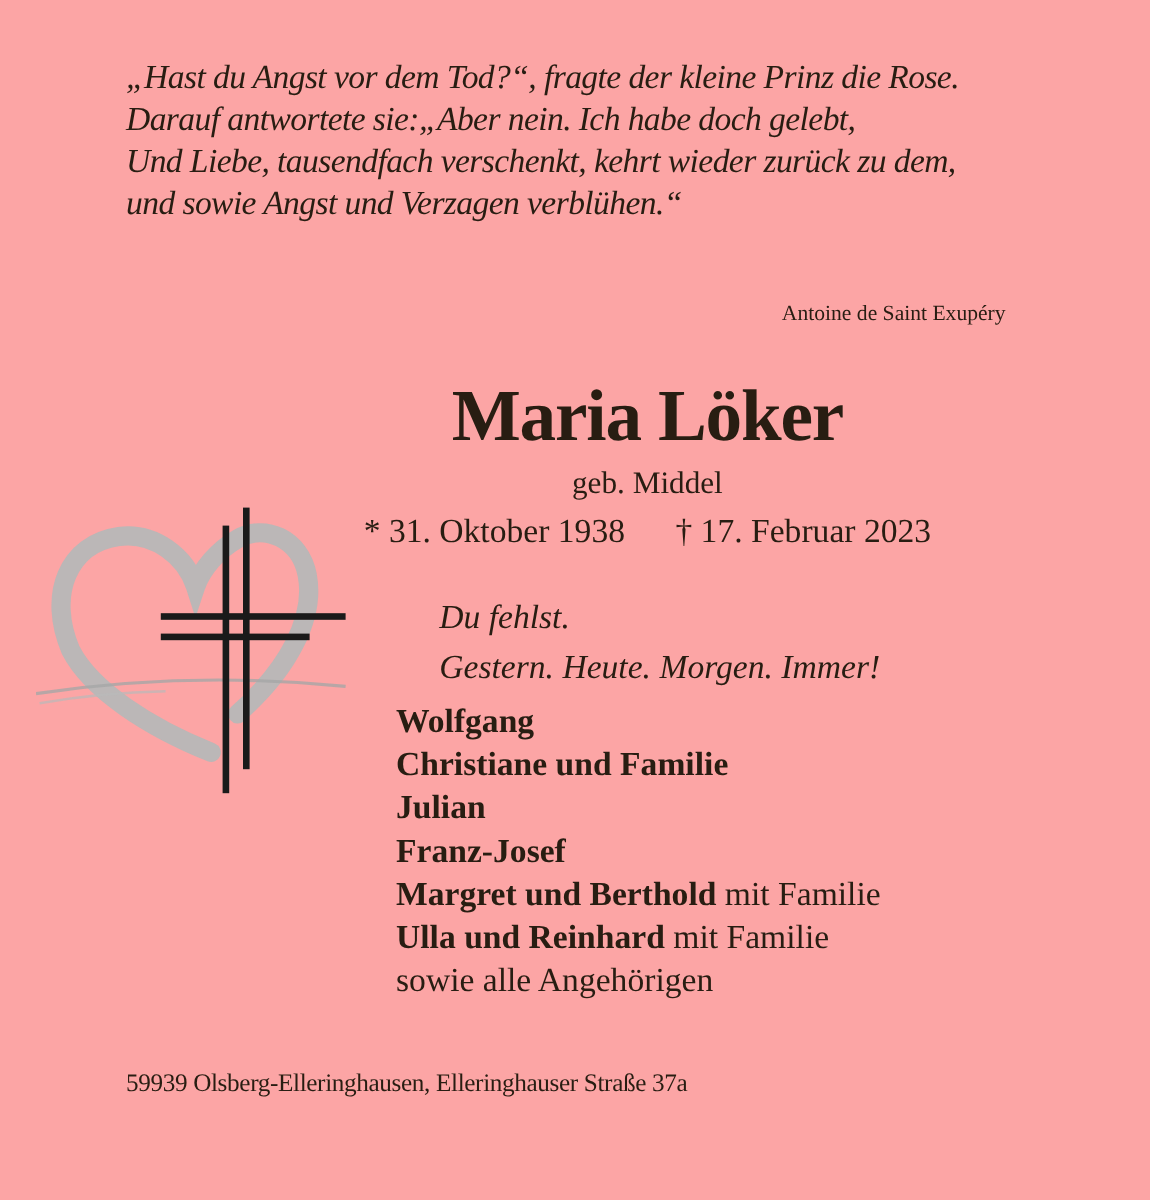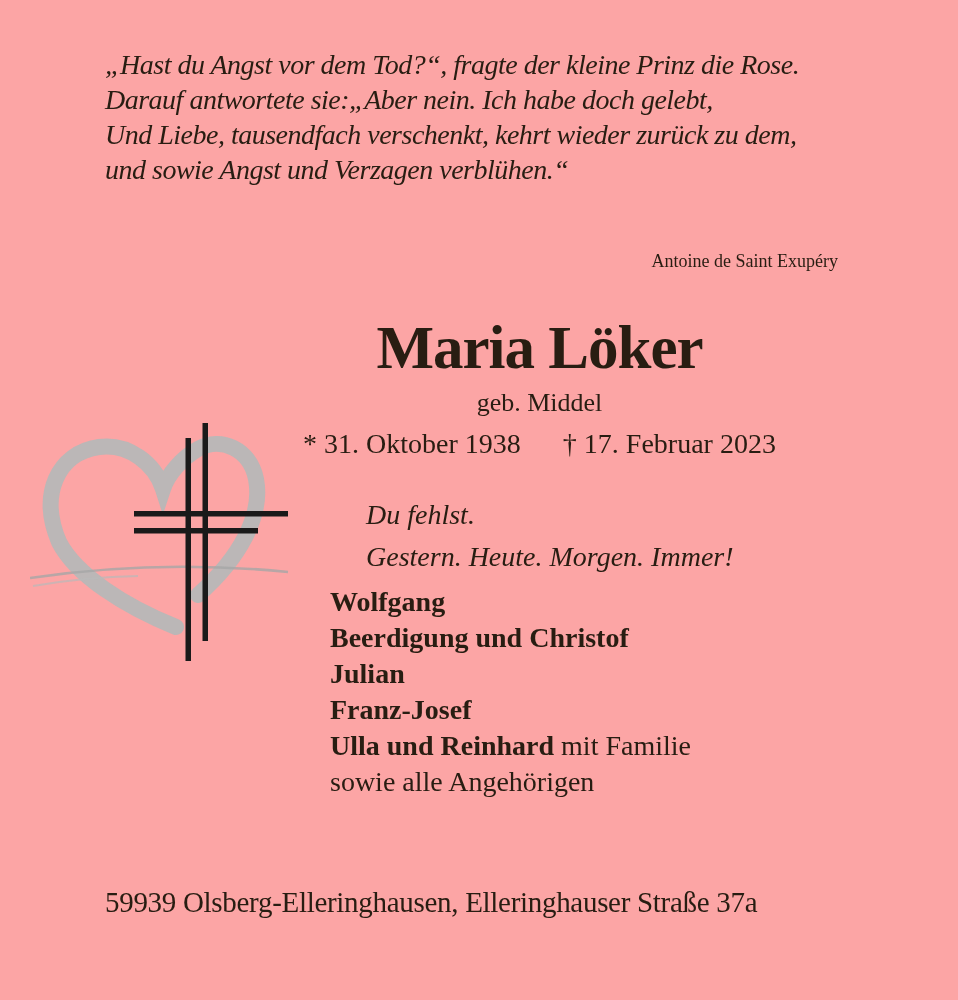--- a/index.html
+++ b/index.html
@@ -92,21 +92,21 @@
     font-size: 28px;
     line-height: 36px;
     white-space: nowrap;
   }
   .mourners .b { font-weight: bold; }
 
   
   .footer-line {
     position: absolute;
     left: 105px;
-    font-size: 29px;
+    font-size: 21px;
     line-height: 32px;
     white-space: nowrap;
     letter-spacing: -0.3px;
   }
   .address { top: 886px; }
   .funeral { top: 935px; }
 </style>
 </head>
 <body>
 
@@ -143,22 +143,23 @@
     </g>
   </svg>
 
   <div class="epitaph">
     <div>Du fehlst.</div>
     <div>Gestern. Heute. Morgen. Immer!</div>
   </div>
 
   <div class="mourners">
     <div><span class="b">Wolfgang</span><span></span></div>
-    <div><span class="b">Beerdigung und Christof</span><span></span></div>
+    <div><span class="b">Christiane und Familie</span><span></span></div>
     <div><span class="b">Julian</span><span></span></div>
     <div><span class="b">Franz-Josef</span><span></span></div>
+    <div><span class="b">Margret und Berthold</span><span> mit Familie</span></div>
     <div><span class="b">Ulla und Reinhard</span><span> mit Familie</span></div>
     <div><span class="b"></span><span>sowie alle Angehörigen</span></div>
   </div>
 
   <div class="footer-line address">59939 Olsberg-Elleringhausen, Elleringhauser Straße 37a</div>
 
 </div>
 
 </body></html>

